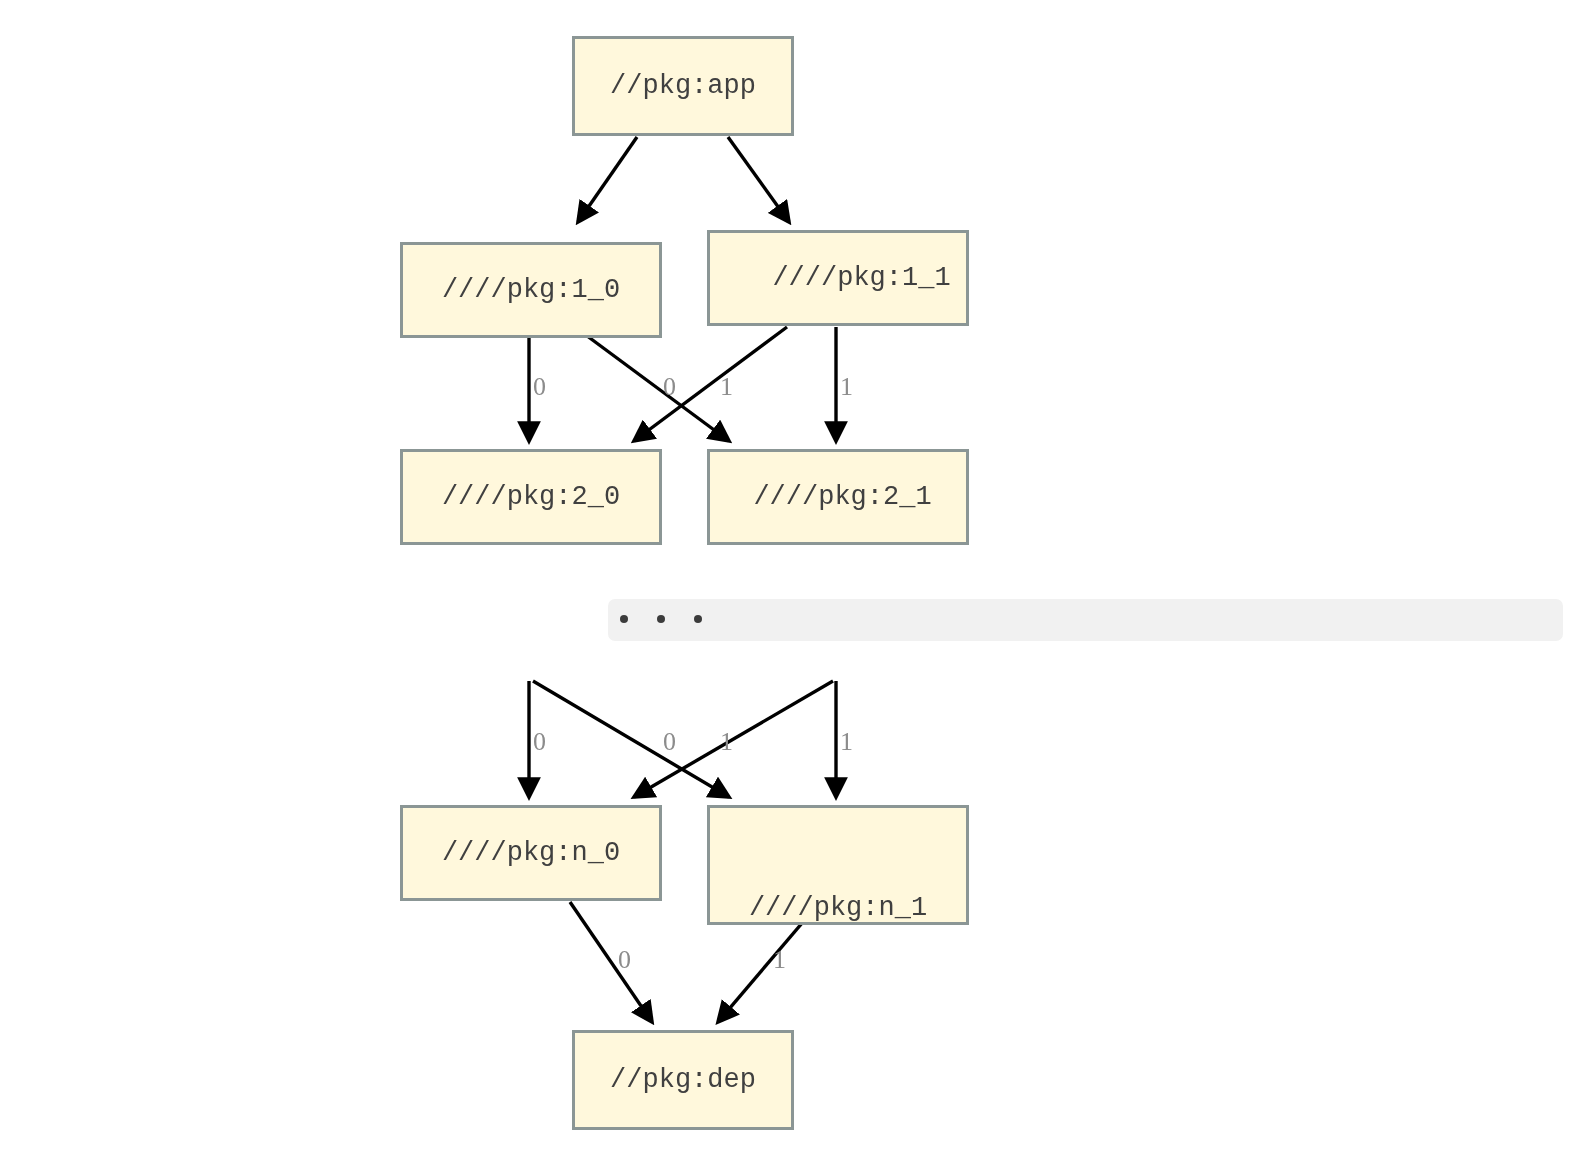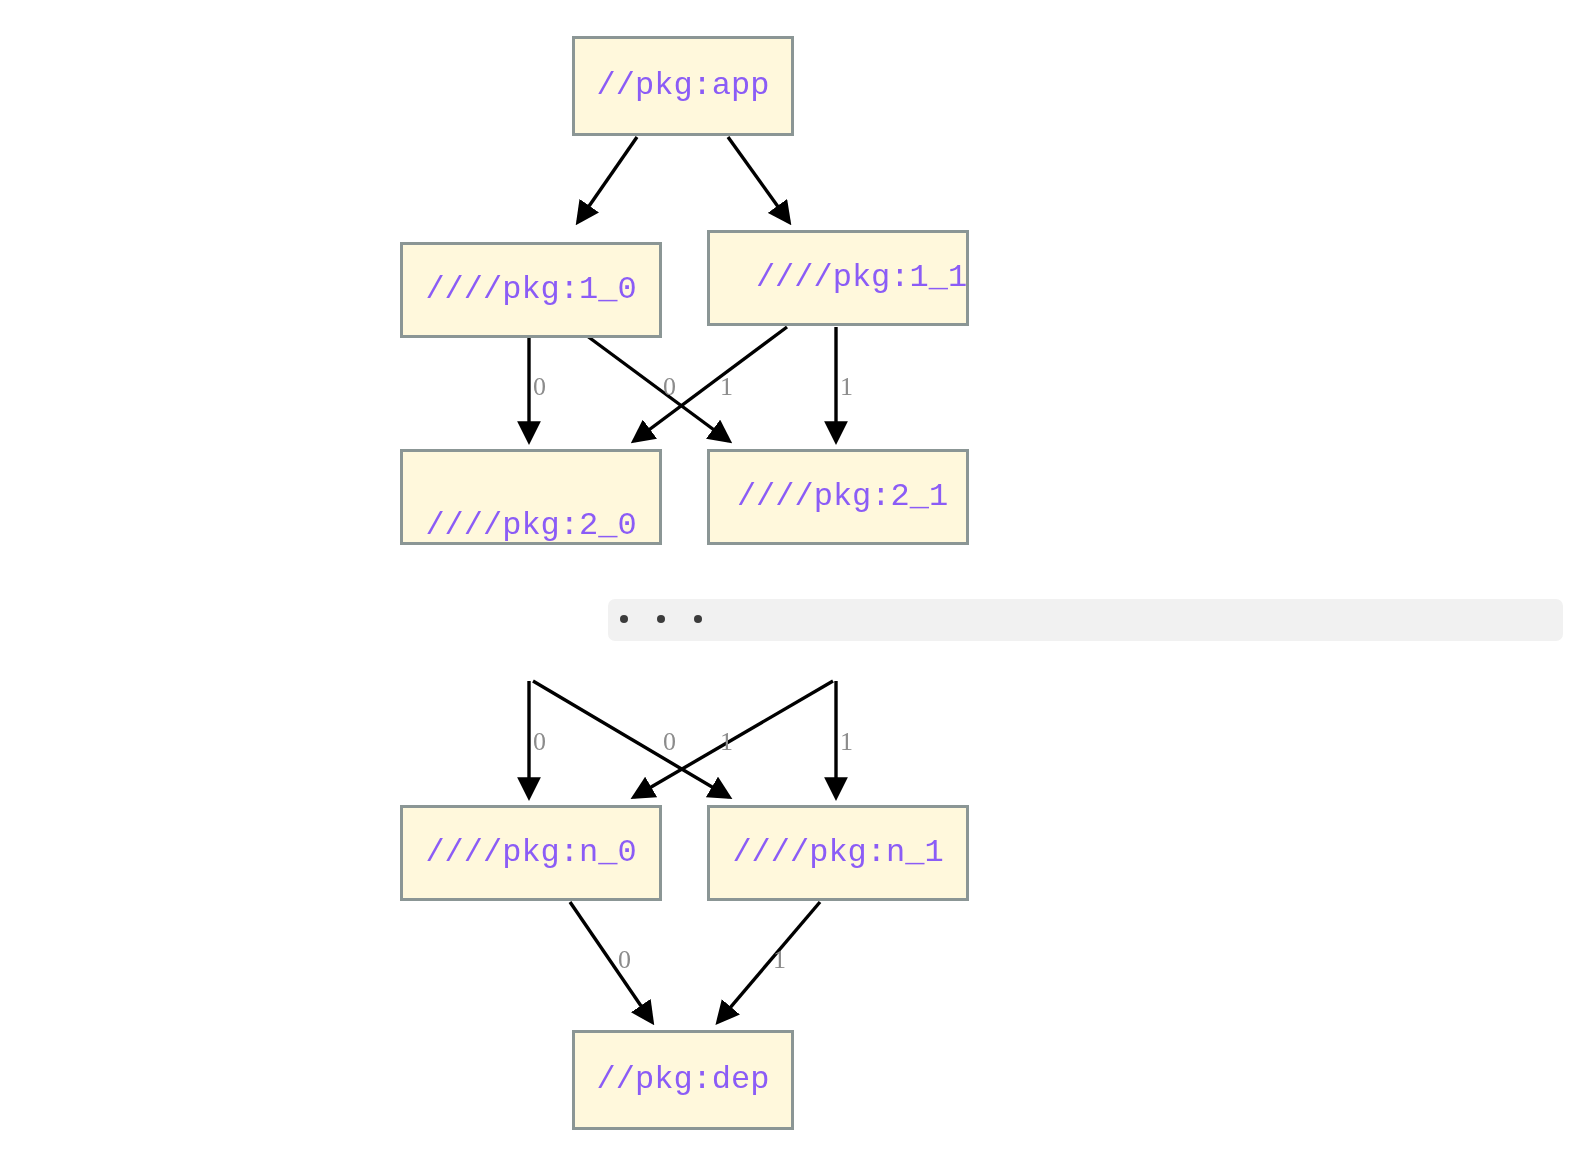--- a/index.html
+++ b/index.html
@@ -29,22 +29,22 @@
     box-sizing: border-box;
     background: #fff8dc;
     border: 3px solid #8b9695;
     display: flex;
     align-items: center;
     justify-content: center;
     z-index: 3;
   }
   .node-label {
     font-family: "Liberation Mono", "DejaVu Sans Mono", monospace;
-    font-size: 32px;
-    color: #8b5cf6;
+    font-size: 27px;
+    color: #404040;
     letter-spacing: 0px;
     white-space: nowrap;
     line-height: 1;
   }
   .edge-label {
     position: absolute;
     font-family: "Liberation Serif", "DejaVu Serif", serif;
     font-size: 26px;
     color: #8c8c8c;
     z-index: 4;
@@ -112,33 +112,33 @@
   </div>
 
   <div class="node-box" style="left:400px; top:242px; width:262px; height:96px;">
     <span class="node-label">////pkg:1_0</span>
   </div>
 
   <div class="node-box" style="left:707px; top:230px; width:262px; height:96px;padding-left:47px;">
     <span class="node-label">////pkg:1_1</span>
   </div>
 
-  <div class="node-box" style="left:400px; top:449px; width:262px; height:96px;align-items:flex-end;">
+  <div class="node-box" style="left:400px; top:449px; width:262px; height:96px;">
     <span class="node-label">////pkg:2_0</span>
   </div>
 
   <div class="node-box" style="left:707px; top:449px; width:262px; height:96px;padding-left:9px;">
     <span class="node-label">////pkg:2_1</span>
   </div>
 
   <div class="node-box" style="left:400px; top:805px; width:262px; height:96px;justify-content:center;">
     <span class="node-label">////pkg:n_0</span>
   </div>
 
-  <div class="node-box" style="left:707px; top:805px; width:262px; height:96px;">
+  <div class="node-box" style="left:707px; top:805px; width:262px; height:120px;align-items:flex-end;">
     <span class="node-label">////pkg:n_1</span>
   </div>
 
   <div class="node-box" style="left:572px; top:1030px; width:222px; height:100px;">
     <span class="node-label">//pkg:dep</span>
   </div>
 
   <span class="edge-label" style="left:533px; top:374px;">0</span>
   <span class="edge-label" style="left:663px; top:374px;">0</span>
   <span class="edge-label" style="left:720px; top:374px;">1</span>

